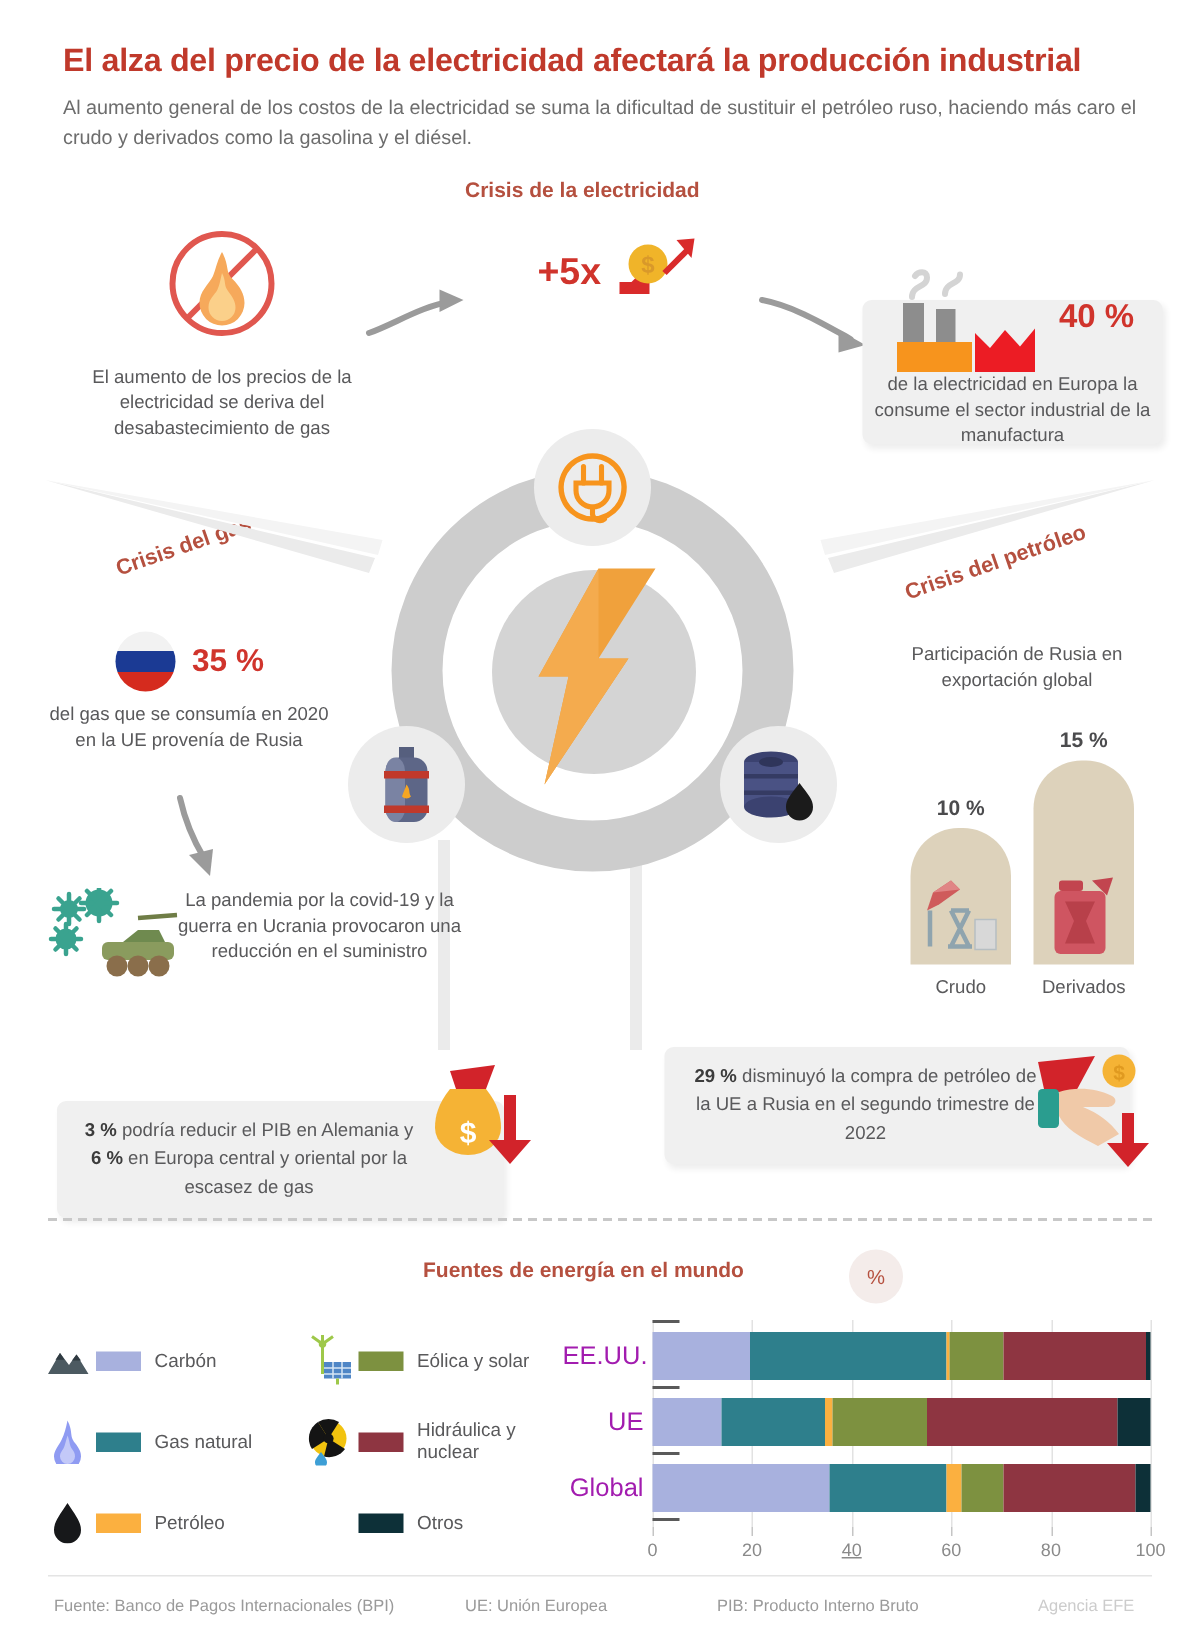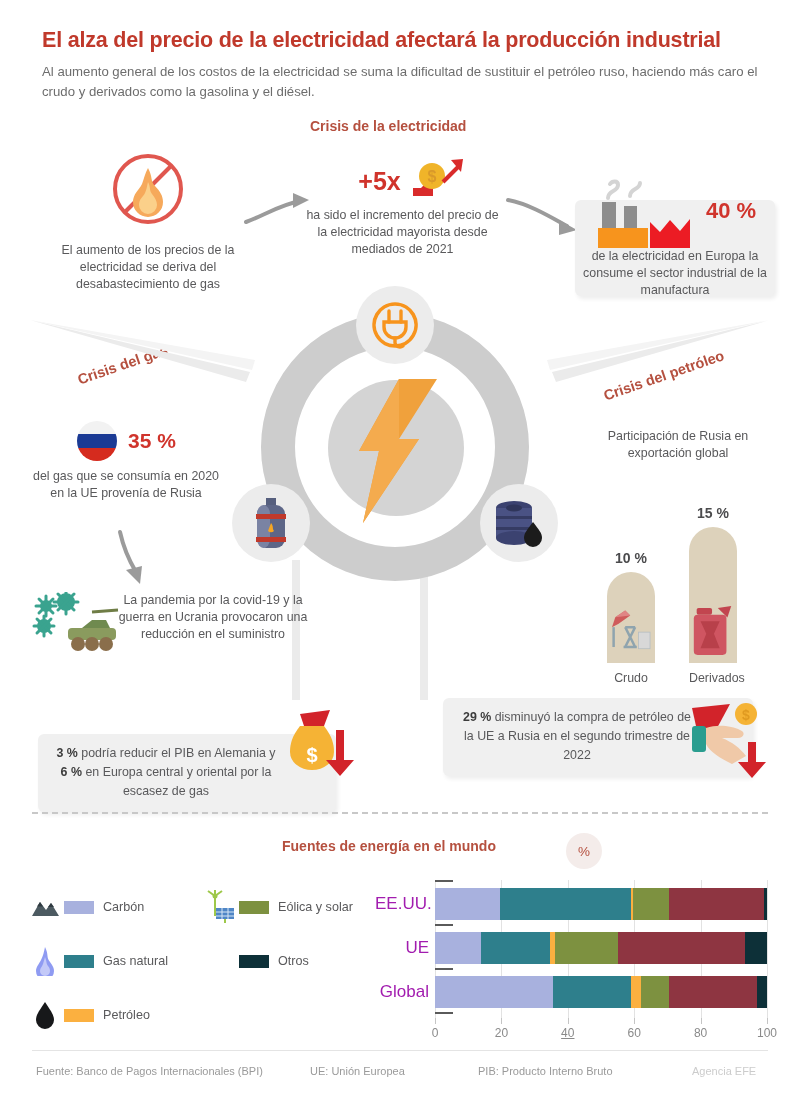--- a/index.html
+++ b/index.html
@@ -77,21 +77,21 @@
   #cardOil { left: 443px; top: 698px; width: 310px; height: 78px; }
   .callout-txt {
     font-size: 12.4px; color: #59595b; line-height: 19px; text-align: center;
     padding: 10px 56px 10px 14px;
   }
   .callout-txt b { color: #3c3c3c; }
 
   
   .oilparticip { position: absolute; left: 578px; top: 428px; width: 200px; text-align: center; }
   .oilbars { position: absolute; left: 585px; top: 495px; width: 190px; height: 180px; }
-  .oilbar-col { position: absolute; bottom: 12px; width: 48px; text-align: center; }
+  .oilbar-col { position: absolute; bottom: 32px; width: 67px; text-align: center; }
   .oilbar {
     background: #ddd2bb; border-radius: 32px 32px 0 0; position: relative;
     display:flex; align-items:flex-end; justify-content:center;
   }
   .oilbar-val {
     position: absolute; width: 100%; text-align: center;
     font-size: 14px; font-weight: bold; color: #4b4b4d;
   }
   .oilbar-lab {
     position: absolute; bottom: 2px; width: 100%; text-align: center;
@@ -221,21 +221,20 @@
       <div class="x5-num">+5x</div>
       <svg width="62" height="50" viewBox="0 0 62 50">
         <path d="M6,40 L26,40 L26,32 L6,32 Z" fill="#d92b2b"></path>
         <path d="M6,40 L22,24 L30,31 Z" fill="#d92b2b"></path>
         <circle cx="25" cy="20" r="13" fill="#f0b429"></circle>
         <text x="25" y="26" font-size="16" font-family="Liberation Sans, sans-serif" font-weight="bold" fill="#d9992a" text-anchor="middle">$</text>
         <path d="M36,26 L52,10" stroke="#d92b2b" stroke-width="4" fill="none"></path>
         <path d="M44,4 L56,3 L54,16 Z" fill="#d92b2b"></path>
       </svg>
     </div>
-    <div class="cap">ha sido el incremento del precio de la electricidad mayorista desde mediados de 2021</div>
   </div>
 
   <svg style="position:absolute;left:505px;top:190px;width:80px;height:48px;">
     <path d="M3,10 C24,14 44,26 62,36" stroke="#9b9b9b" stroke-width="4" fill="none" stroke-linecap="round"></path>
     <path d="M54,30 L72,40 L54,45 Z" fill="#9b9b9b"></path>
   </svg>
 
   <div class="card" id="card40">
     <div class="row40">
       <svg width="108" height="72" viewBox="0 0 108 72" style="margin-bottom:-6px">
@@ -469,20 +468,36 @@
               <line x1="18" y1="18" x2="18" y2="29"></line>
                 <line x1="24" y1="18" x2="24" y2="29"></line>
             </g>
             <line x1="21" y1="29" x2="21" y2="33" stroke="#9ec84a" stroke-width="2"></line>
           </svg>
         </span>
         <span class="leg-sw" id="sw-eolica" style="background: rgb(125, 145, 64);"></span>
         <span class="leg-lab">Eólica y solar</span>
       </div>
 
+      <div class="leg-item">
+        <span class="leg-ico">
+          <svg width="30" height="32" viewBox="0 0 30 32">
+            <circle cx="14" cy="14" r="12" fill="#f2c30f"></circle>
+            <g fill="#141414">
+              <path d="M14,14 L7,3 a13,13 0 0 1 14,0 Z"></path>
+              <path d="M14,14 L3,21 a13,13 0 0 1 4,-18 Z"></path>
+              <path d="M14,14 L25,21 a13,13 0 0 1 -14,5 Z"></path>
+              <circle cx="14" cy="14" r="3.4"></circle>
+            </g>
+            <path d="M9,23 c3,4 4,5 4,7 a4,4 0 0 1 -8,0 c0,-2 1,-3 4,-7 z" fill="#3d9fd6"></path>
+          </svg>
+        </span>
+        <span class="leg-sw" id="sw-hidraulica" style="background: rgb(142, 53, 65);"></span>
+        <span class="leg-lab">Hidráulica y nuclear</span>
+      </div>
 
       <div class="leg-item">
         <span class="leg-ico"></span>
         <span class="leg-sw" id="sw-otros" style="background: rgb(13, 48, 56);"></span>
         <span class="leg-lab">Otros</span>
       </div>
 
     </div>
   </div>
 

